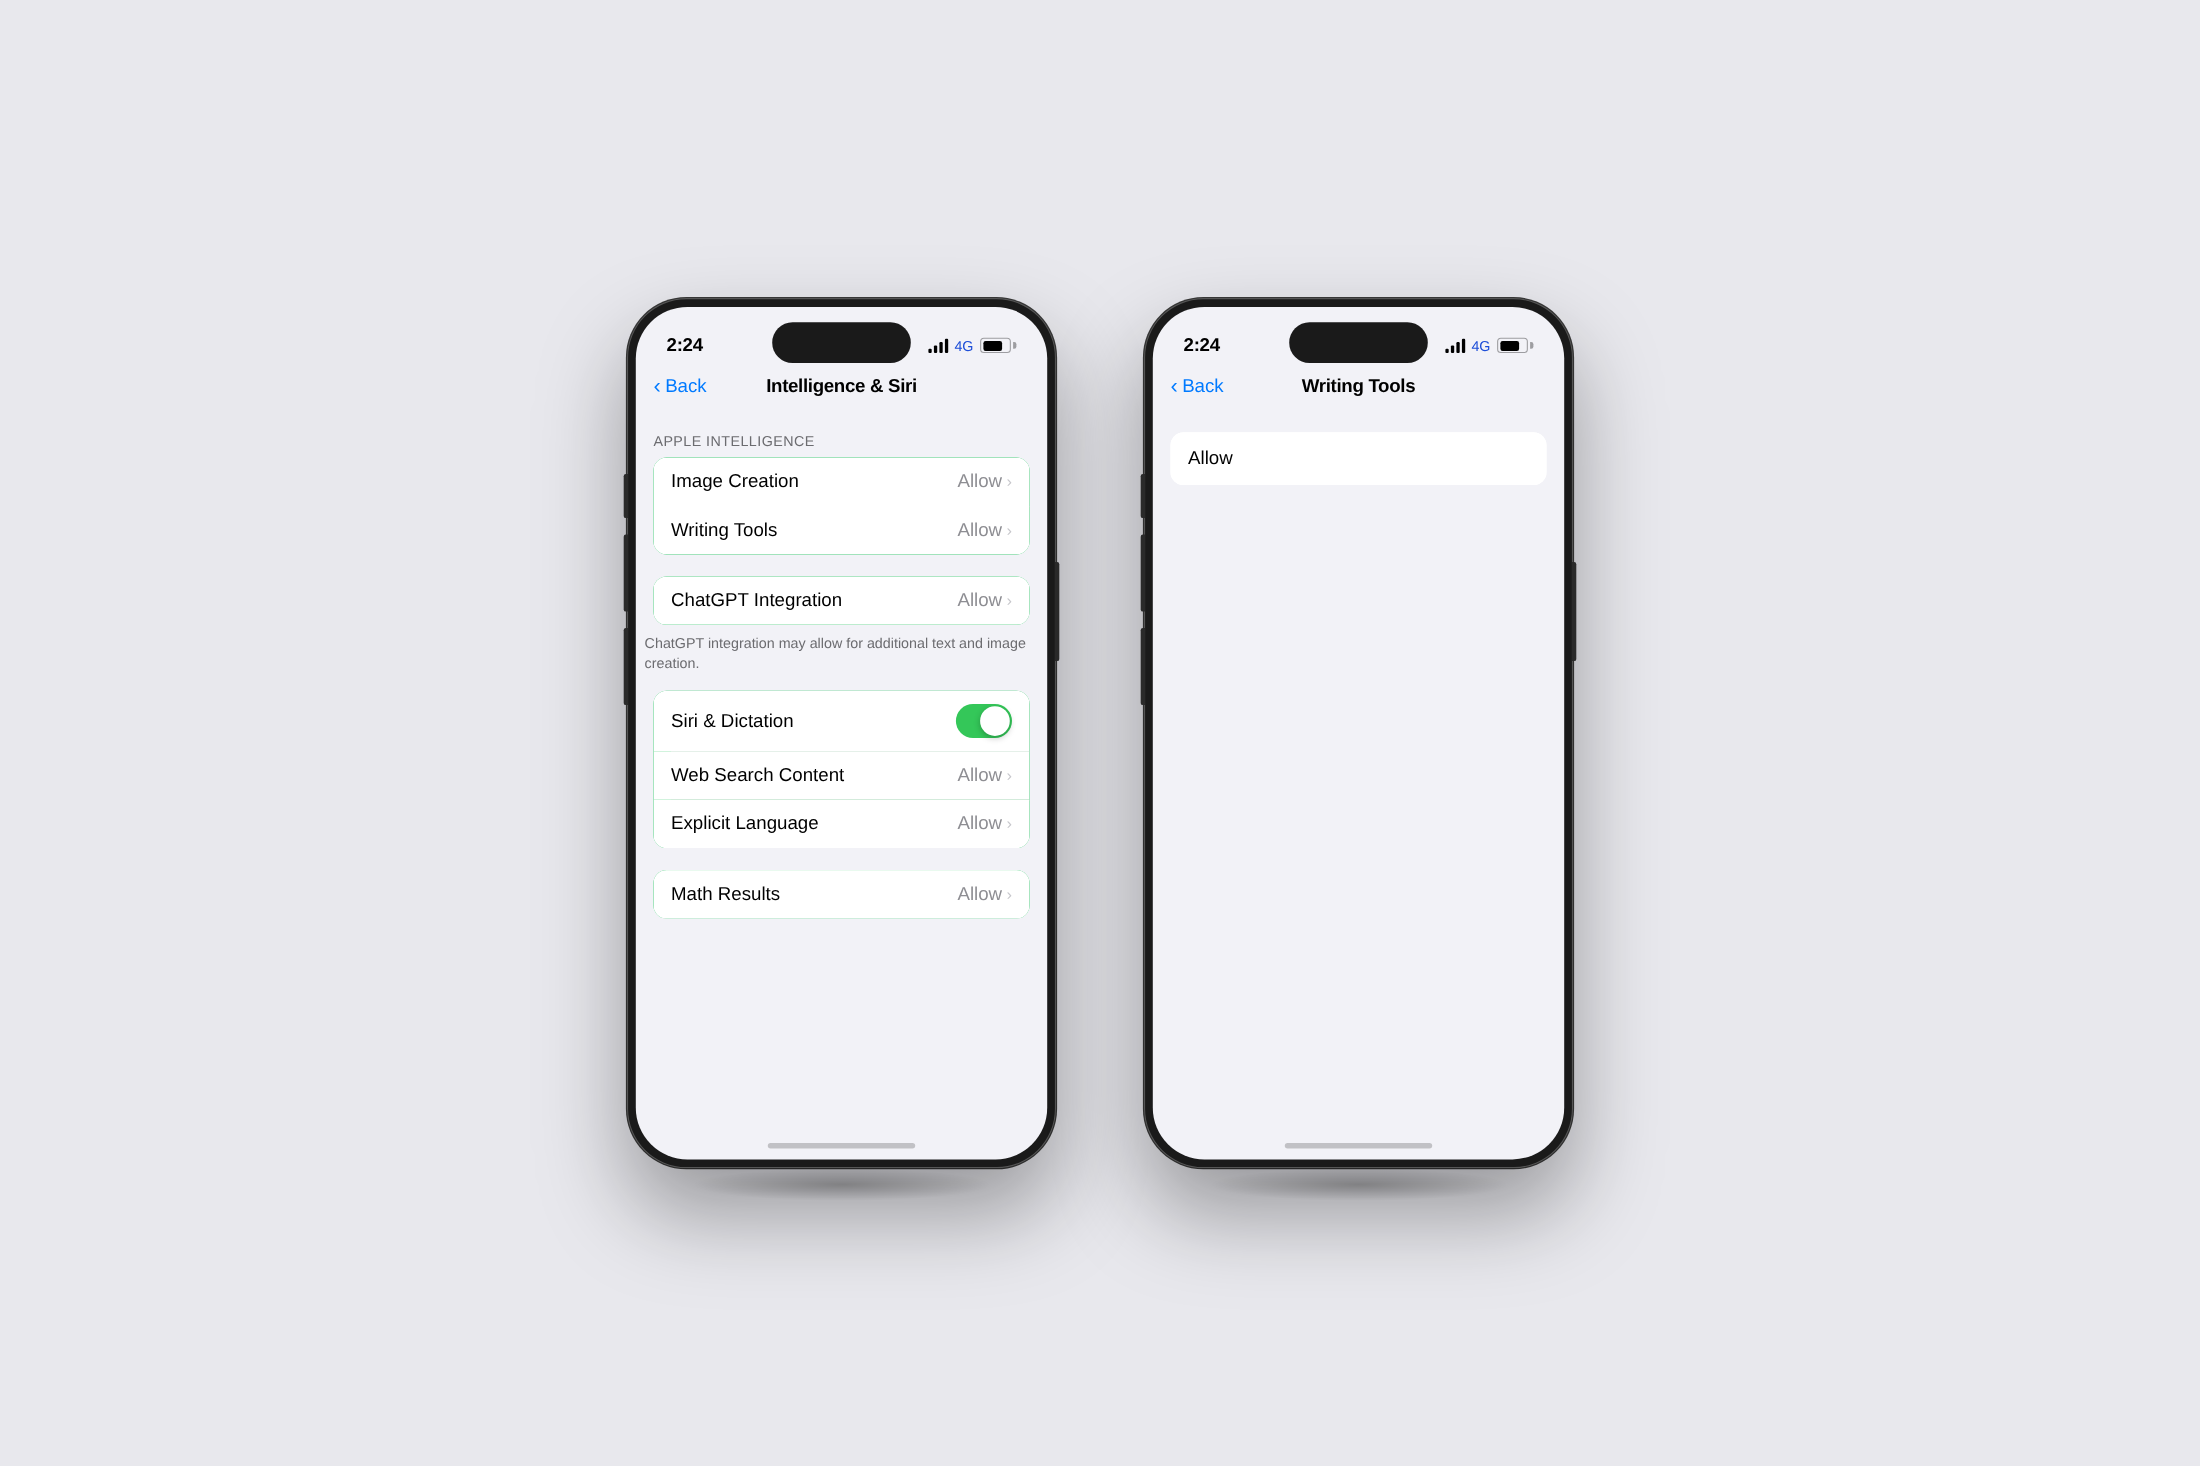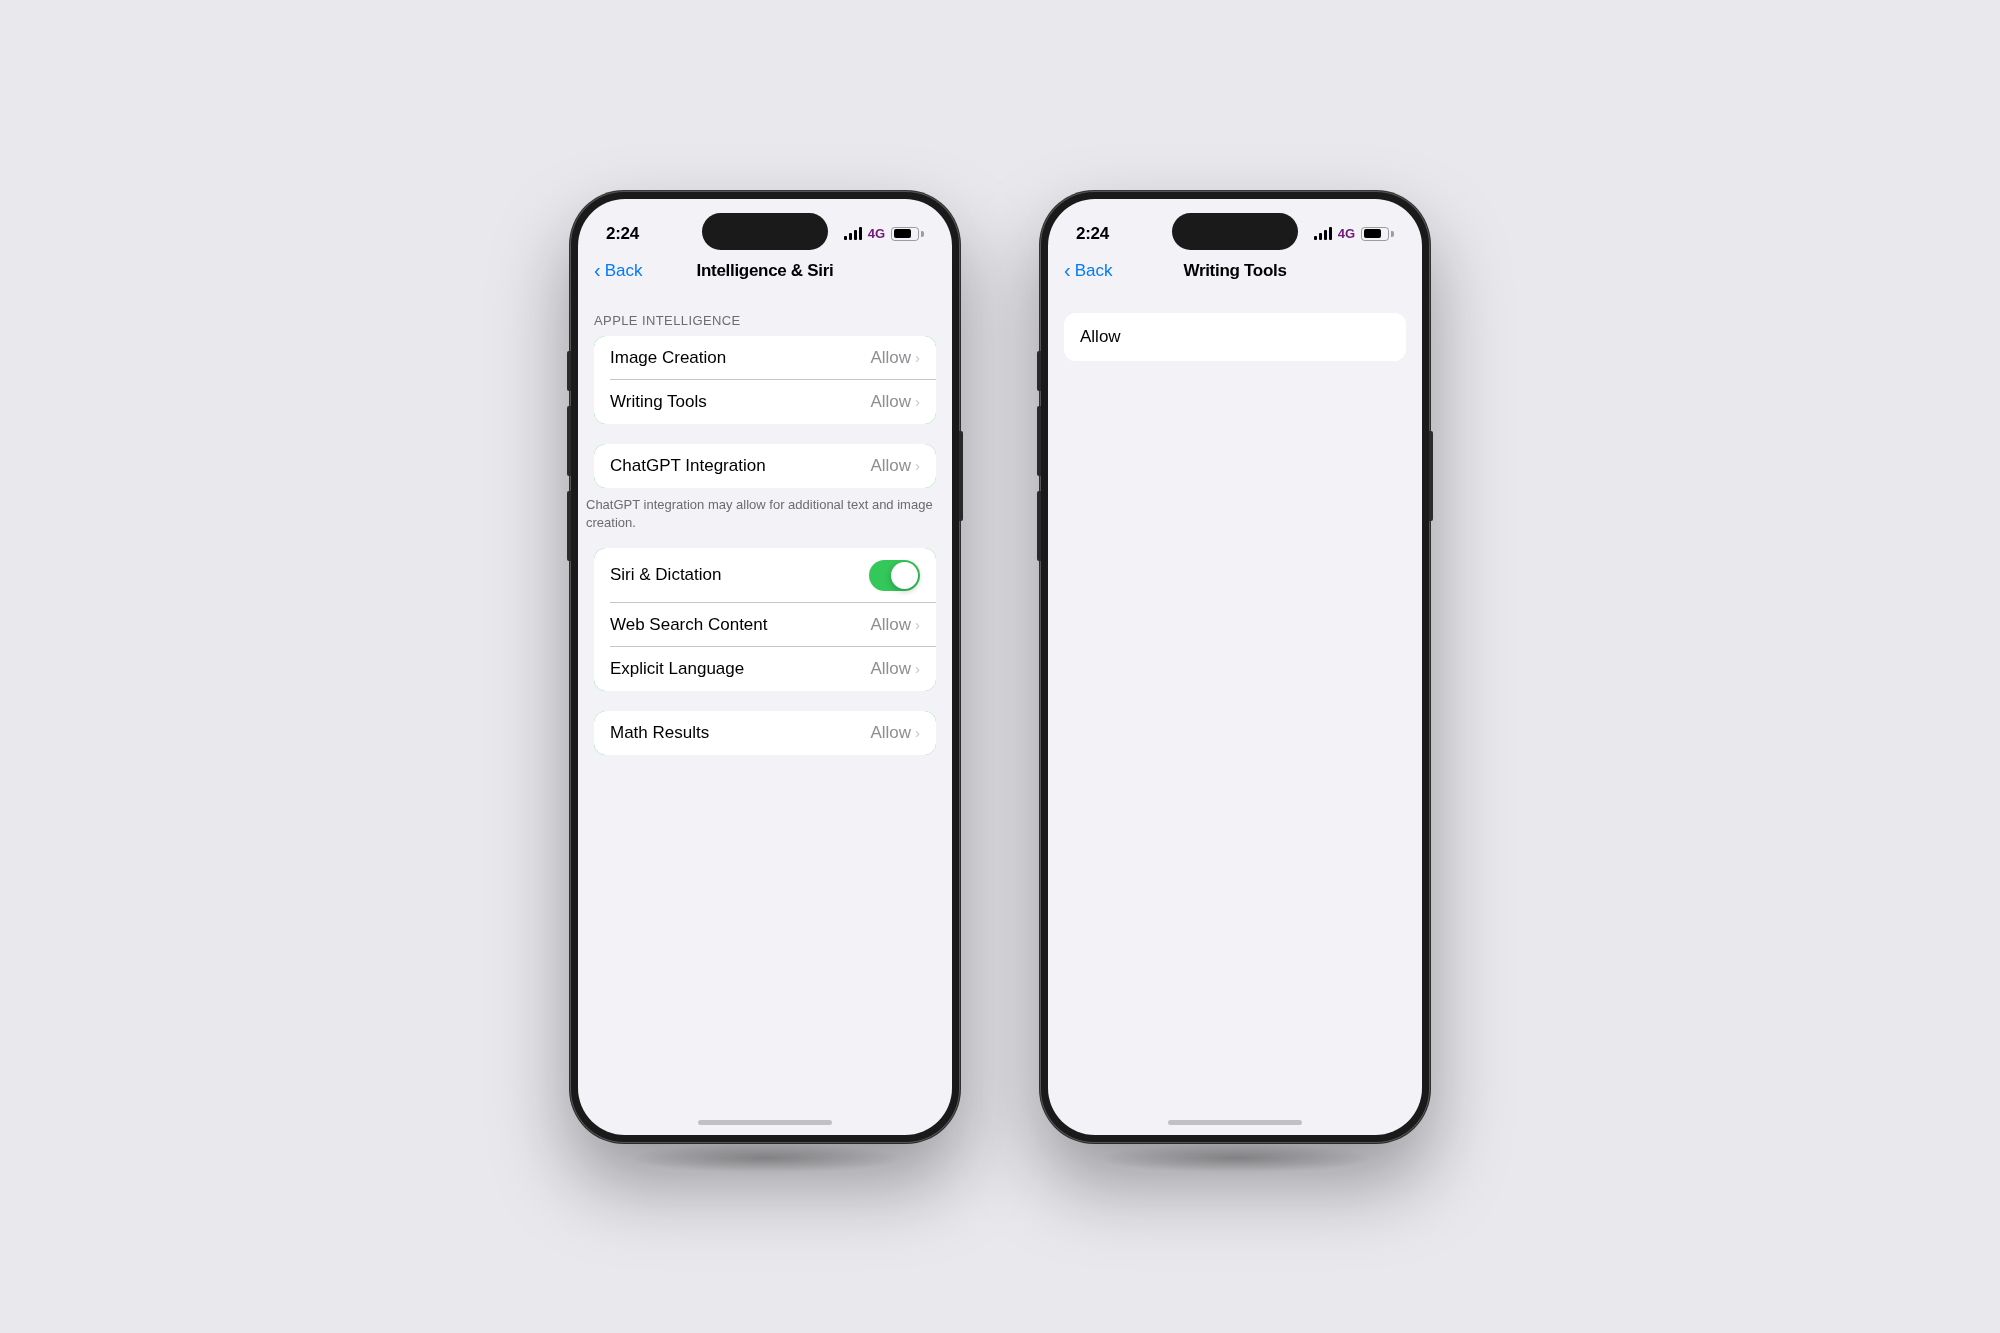--- a/index.html
+++ b/index.html
@@ -16,21 +16,21 @@
 
     .scene {
       display: flex;
       gap: 80px;
       align-items: center;
       justify-content: center;
     }
 
     .phone {
       width: 390px;
-      height: 952px;
+      height: 791px;
       background: #1a1a1a;
       border-radius: 54px;
       position: relative;
       box-shadow: 0 40px 80px rgba(0,0,0,0.35), 0 0 0 1px #3a3a3a, inset 0 0 0 1px #555;
     }
 
     .phone::before {
       content: '';
       position: absolute;
       bottom: -30px;
@@ -135,22 +135,22 @@
     }
 
     .signal-bar {
       width: 3px;
       background: #000;
       border-radius: 1px;
     }
 
     .status-text-small {
       font-size: 13px;
-      font-weight: 700;
-      color: #701a75;
+      font-weight: 400;
+      color: #1d4ed8;
     }
 
     .battery {
       display: flex;
       align-items: center;
       gap: 2px;
     }
 
     .battery-body {
       width: 28px;

